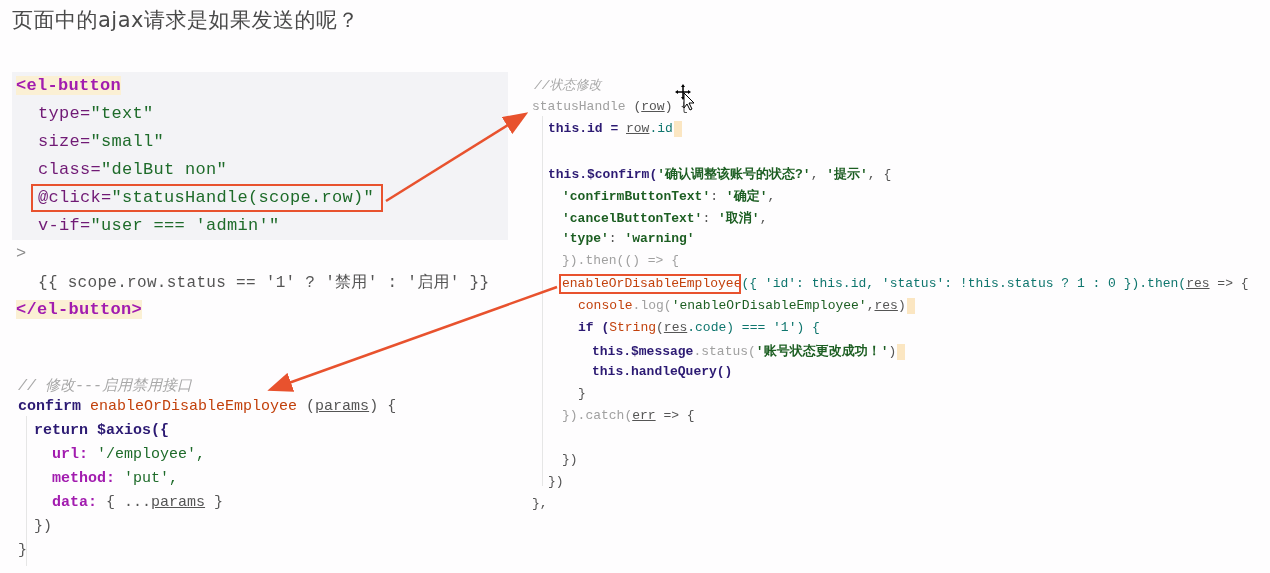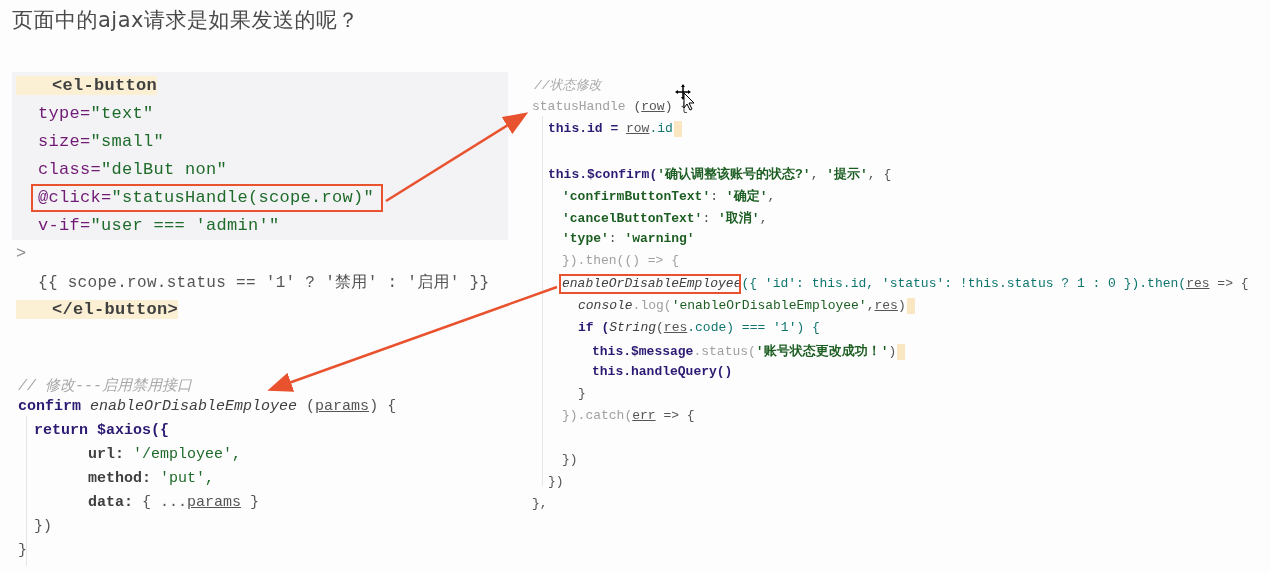--- a/index.html
+++ b/index.html
@@ -7,34 +7,34 @@
          font-family:"Liberation Serif","DejaVu Serif",serif; }
   .title { position:absolute; left:12px; top:6px; font-family:"DejaVu Sans","Liberation Sans",sans-serif;
            font-size:21px; color:#4a4a4a; letter-spacing:0.5px; }
   .code { position:absolute; font-family:"Liberation Mono","DejaVu Sans Mono",monospace; white-space:pre; }
   .line { position:absolute; left:0; white-space:pre; }
 
   
   #tpl { left:0; top:72px; width:508px; }
   #tpl .bg { position:absolute; left:12px; top:0; width:496px; height:168px; background:#f3f3f6; }
   #tpl .line { font-size:17px; letter-spacing:0.3px; }
-  .tag { color:#404040; font-weight:bold;padding-left:36px; }
+  .tag { color:#a21caf; font-weight:bold; }
   .tagbg { background:#fbf0d4; }
   .attr { color:#701a75;margin-top:12px; }
   .str { color:#1e6b2a; }
   .plain { color:#555; }
   .brk { color:#8a8a8a; }
   .hl-box { position:absolute; border:2px solid #e8522e; box-sizing:border-box; }
 
   
   #fn { left:0; top:368px; }
   #fn .line { font-size:15px; }
   .cmt { color:#a8a8a8; font-style:italic; }
   .kw { color:#2c1a73; font-weight:bold; }
-  .fnname { color:#404040; font-style:italic; }
+  .fnname { color:#c2410c; }
   .ul { text-decoration:underline; color:#555; }
   .vline { position:absolute; width:1px; background:#e6e6e6; }
 
   
   #rt { left:530px; top:74px; }
   #rt .line { font-size:13px; }
   .this { color:#2c1a73; font-weight:bold; }
   .prop { color:#0f766e; }
   .grey { color:#a0a0a0; }
   .gstr { color:#1c5e22; font-weight:bold; }

